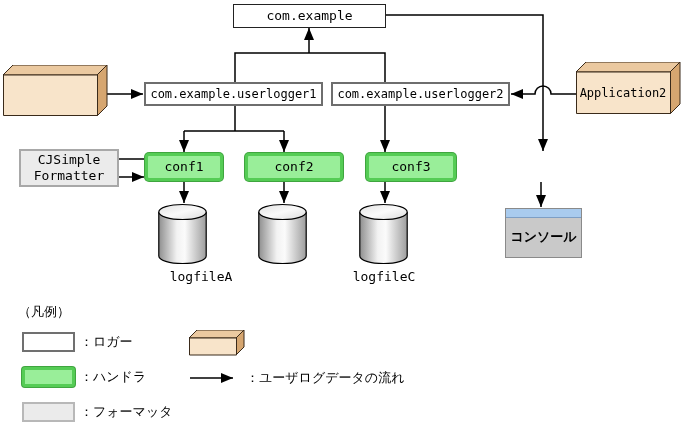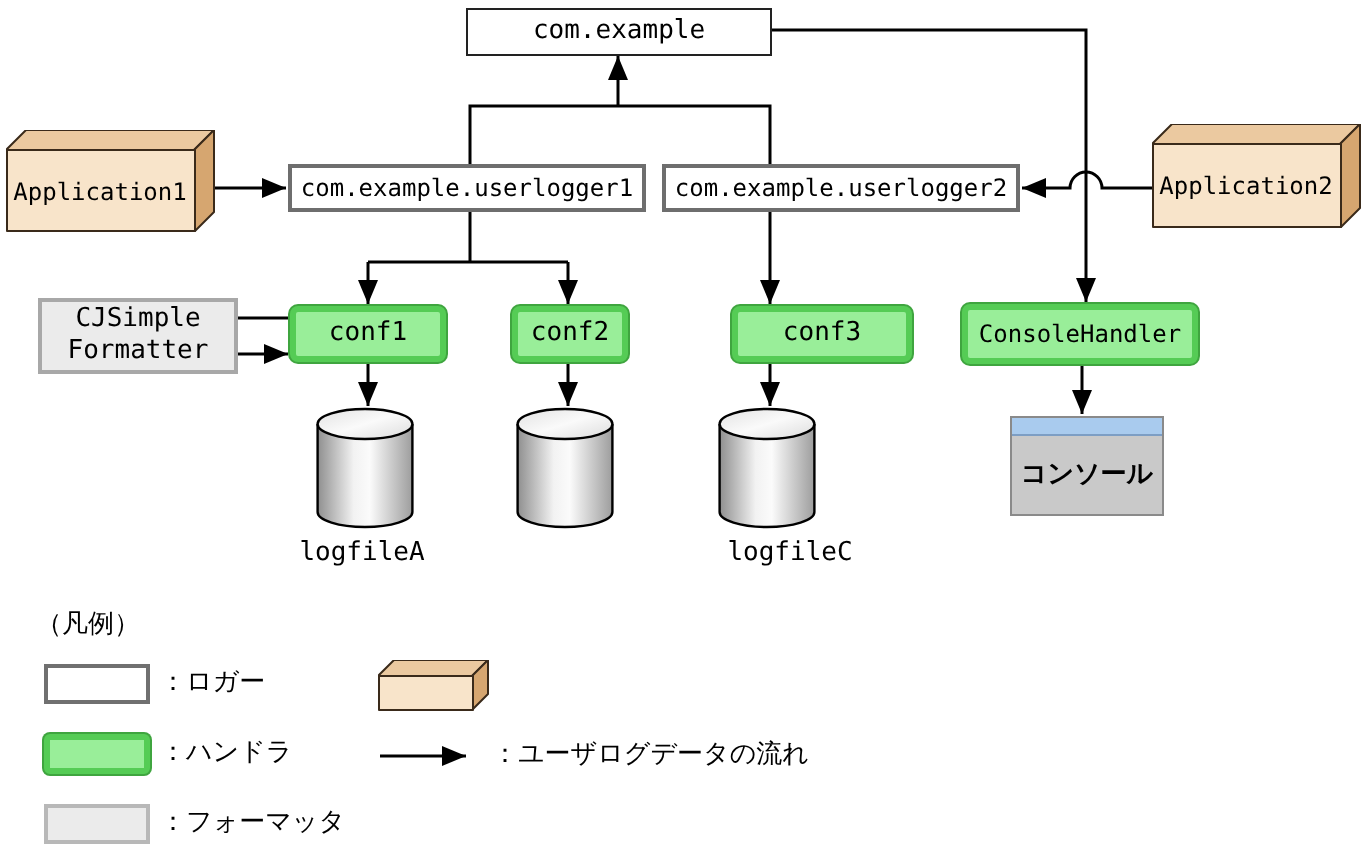--- a/index.html
+++ b/index.html
@@ -84,73 +84,67 @@
     <span>com.example.userlogger2</span>
   </div>
 
   <svg style="left:3px;top:65px;z-index:2" width="105" height="51">
     <g stroke="#3a2a1a" stroke-width="1" stroke-linejoin="round">
       <polygon points="0,10 10,0 104,0 94,10" fill="var(--app-top,#ebc9a0)"></polygon>
       <polygon points="94,10 104,0 104,41 94,51" fill="var(--app-side,#d6a670)"></polygon>
       <rect x="0.5" y="10" width="94" height="40.5" fill="var(--app-front,#f8e4ca)"></rect>
     </g>
   </svg>
-  <div class="applabel mono" style="left:3px;top:75px;width:94px;height:41px">
-    <span>Application1</span>
-  </div>
 
   <svg style="left:576px;top:62px;z-index:2" width="105" height="52">
     <g stroke="#3a2a1a" stroke-width="1" stroke-linejoin="round">
       <polygon points="0,10 10,0 104,0 94,10" fill="var(--app-top,#ebc9a0)"></polygon>
       <polygon points="94,10 104,0 104,42 94,52" fill="var(--app-side,#d6a670)"></polygon>
       <rect x="0.5" y="10" width="94" height="41.5" fill="var(--app-front,#f8e4ca)"></rect>
     </g>
   </svg>
   <div class="applabel mono" style="left:576px;top:72px;width:94px;height:42px">
     <span>Application2</span>
   </div>
 
   <div class="node fbox mono" style="left:3px;top:149px;width:100px;height:38px;flex-direction:column">
     <span>CJSimple</span>
     <span>Formatter</span>
   </div>
 
   <div class="node hbox mono" style="left:145px;top:153px;width:78px;height:28px">
     <span>conf1</span>
   </div>
-  <div class="node hbox mono" style="left:256px;top:153px;width:58px;height:28px">
+  <div class="node hbox mono" style="left:245px;top:153px;width:98px;height:28px">
     <span>conf2</span>
   </div>
   <div class="node hbox mono" style="left:366px;top:153px;width:90px;height:28px">
     <span>conf3</span>
-  </div>
-  <div class="node hbox mono" style="left:481px;top:152px;width:118px;height:30px;font-size:12px">
-    <span>ConsoleHandler</span>
   </div>
 
   <div class="console-win" style="left:505px;top:208px;width:77px;height:50px">
     <div class="console-bar"></div>
     <div class="console-text">コンソール</div>
   </div>
 
   <svg style="left:158px;top:203px;z-index:2" width="49" height="62">
     <path d="M0.8,9 L0.8,53 A23.7,7.5 0 0 0 48.2,53 L48.2,9" fill="url(#cylgrad)" stroke="#000" stroke-width="1.2"></path>
     <ellipse cx="24.5" cy="9" rx="23.7" ry="7.5" fill="url(#cyltop)" stroke="#000" stroke-width="1.2"></ellipse>
   </svg>
   <svg style="left:258px;top:203px;z-index:2" width="49" height="62">
     <path d="M0.8,9 L0.8,53 A23.7,7.5 0 0 0 48.2,53 L48.2,9" fill="url(#cylgrad)" stroke="#000" stroke-width="1.2"></path>
     <ellipse cx="24.5" cy="9" rx="23.7" ry="7.5" fill="url(#cyltop)" stroke="#000" stroke-width="1.2"></ellipse>
   </svg>
   <svg style="left:359px;top:203px;z-index:2" width="49" height="62">
     <path d="M0.8,9 L0.8,53 A23.7,7.5 0 0 0 48.2,53 L48.2,9" fill="url(#cylgrad)" stroke="#000" stroke-width="1.2"></path>
     <ellipse cx="24.5" cy="9" rx="23.7" ry="7.5" fill="url(#cyltop)" stroke="#000" stroke-width="1.2"></ellipse>
   </svg>
 
-  <div class="cyl-label mono" style="left:141px;top:269px">logfileA</div>
-  <div class="cyl-label mono" style="left:355px;top:269px">logfileC</div>
+  <div class="cyl-label mono" style="left:161px;top:269px">logfileA</div>
+  <div class="cyl-label mono" style="left:344px;top:269px">logfileC</div>
 
   <div class="legend-title" style="left:18px;top:303px">（凡例）</div>
 
   <div class="swatch sw-logger" style="left:22px;top:332px"></div>
   <div class="legend-label" style="left:80px;top:332px">：ロガー</div>
 
   <div class="swatch sw-handler" style="left:22px;top:367px"></div>
   <div class="legend-label" style="left:80px;top:367px">：ハンドラ</div>
 
   <div class="swatch sw-formatter" style="left:22px;top:402px"></div>

